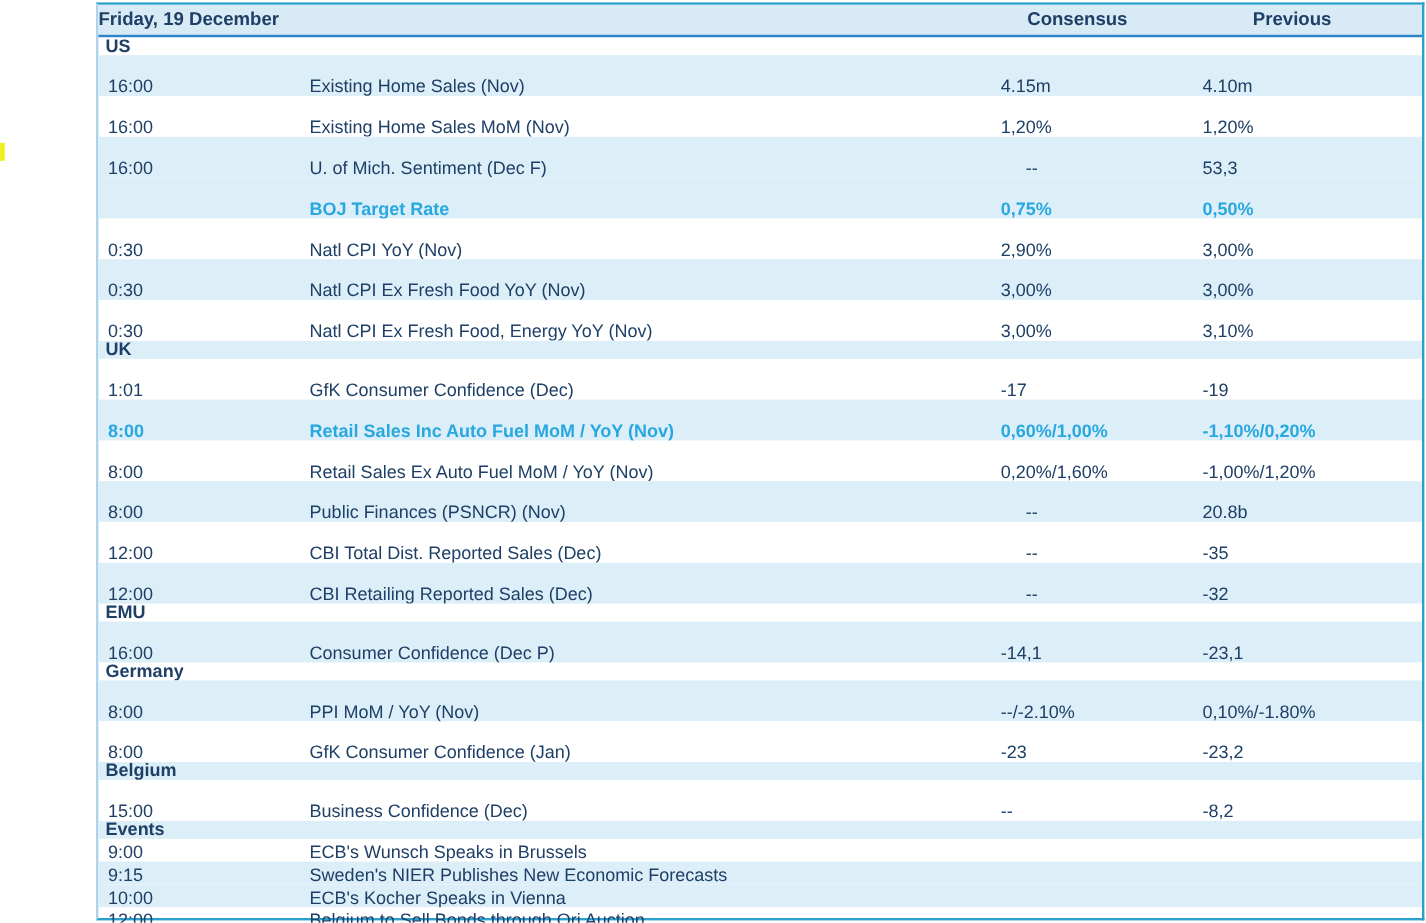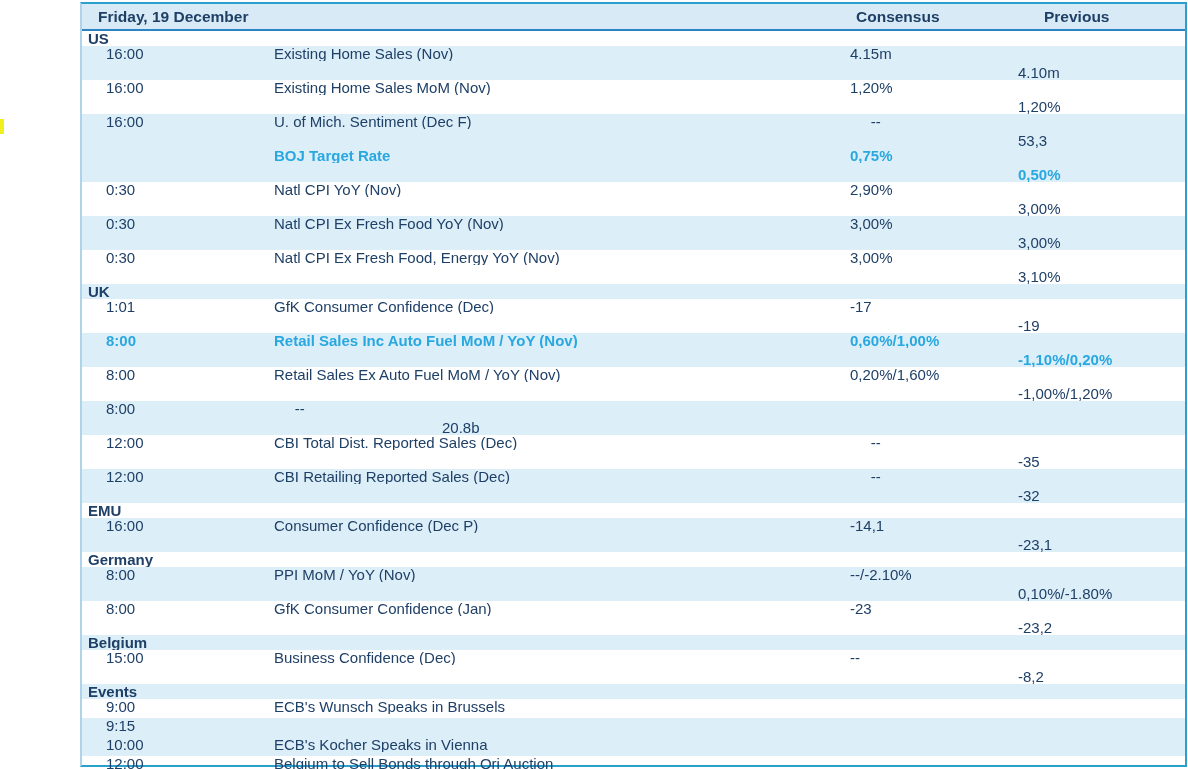--- a/index.html
+++ b/index.html
@@ -34,31 +34,31 @@
     display:flex;flex-direction:column;
   }
   .thead{
     flex:0 0 27px;
     box-sizing:border-box;
     background:var(--header-bg);
     border-bottom:2px solid var(--header-rule);
     display:flex;align-items:center;
     font-weight:bold;font-size:15.5px;
   }
-  .thead .h-title{width:774px;padding-left:16px;box-sizing:border-box;}
+  .thead .h-title{width:774px;padding-left:0;box-sizing:border-box;}
   .thead .h-consensus{width:168px;}
   .thead .h-previous{flex:1;margin-left:20px;}
   .tbody{flex:1;display:flex;flex-direction:column;}
   .row{
-    flex:1;display:flex;align-items:flex-start;
+    flex:1;display:flex;align-items:flex-end;
     font-size:15px;line-height:1;
   }
   .row.alt{background:var(--row-alt);}
   .cell{white-space:pre;overflow:hidden;box-sizing:border-box;display:block;}
-  .cell.time{width:176px;padding-left:8px;margin-left:16px;}
+  .cell.time{width:176px;padding-left:8px;}
   .cell.event{width:576px;}
   .cell.consensus{width:168px;}
   .cell.previous{flex:1;margin-top:19px;}
   .section-label{font-weight:bold;padding-left:6px;}
   .row.hl .cell{color:var(--accent-cyan);font-weight:bold;}
 </style>
 </head>
 <body>
 
 <div class="page">
@@ -133,20 +133,21 @@
           <span class="cell previous">-1,10%/0,20%</span>
         </div>
         <div class="row">
           <span class="cell time">8:00</span>
           <span class="cell event">Retail Sales Ex Auto Fuel MoM / YoY (Nov)</span>
           <span class="cell consensus">0,20%/1,60%</span>
           <span class="cell previous">-1,00%/1,20%</span>
         </div>
         <div class="row alt">
           <span class="cell time">8:00</span>
+          <span class="cell event">Public Finances (PSNCR) (Nov)</span>
           <span class="cell consensus">     --</span>
           <span class="cell previous">20.8b</span>
         </div>
         <div class="row">
           <span class="cell time">12:00</span>
           <span class="cell event">CBI Total Dist. Reported Sales (Dec)</span>
           <span class="cell consensus">     --</span>
           <span class="cell previous">-35</span>
         </div>
         <div class="row alt">
@@ -192,20 +193,21 @@
           <span class="cell section-label">Events</span>
         </div>
         <div class="row">
           <span class="cell time">9:00</span>
           <span class="cell event">ECB's Wunsch Speaks in Brussels</span>
           <span class="cell consensus"></span>
           <span class="cell previous"></span>
         </div>
         <div class="row alt">
           <span class="cell time">9:15</span>
+          <span class="cell event">Sweden's NIER Publishes New Economic Forecasts</span>
           <span class="cell consensus"></span>
           <span class="cell previous"></span>
         </div>
         <div class="row alt">
           <span class="cell time">10:00</span>
           <span class="cell event">ECB's Kocher Speaks in Vienna</span>
           <span class="cell consensus"></span>
           <span class="cell previous"></span>
         </div>
         <div class="row">

